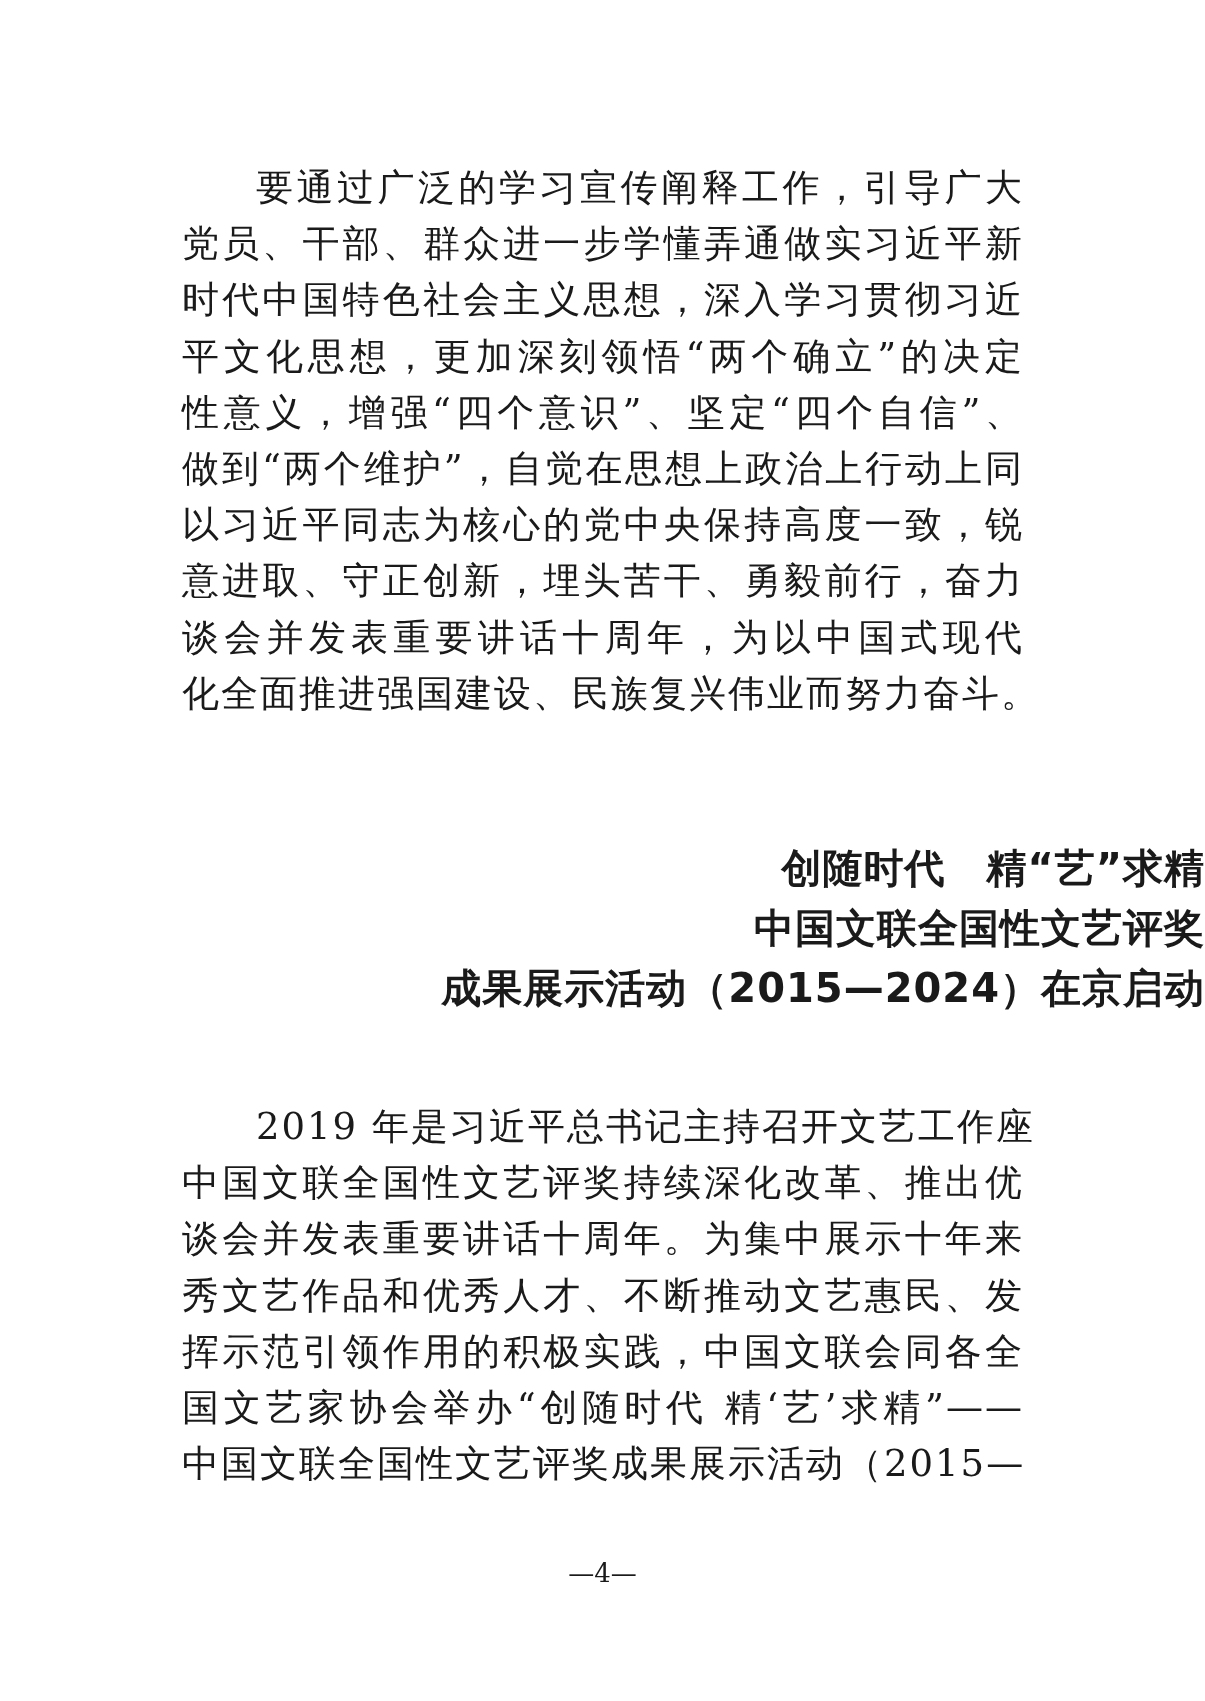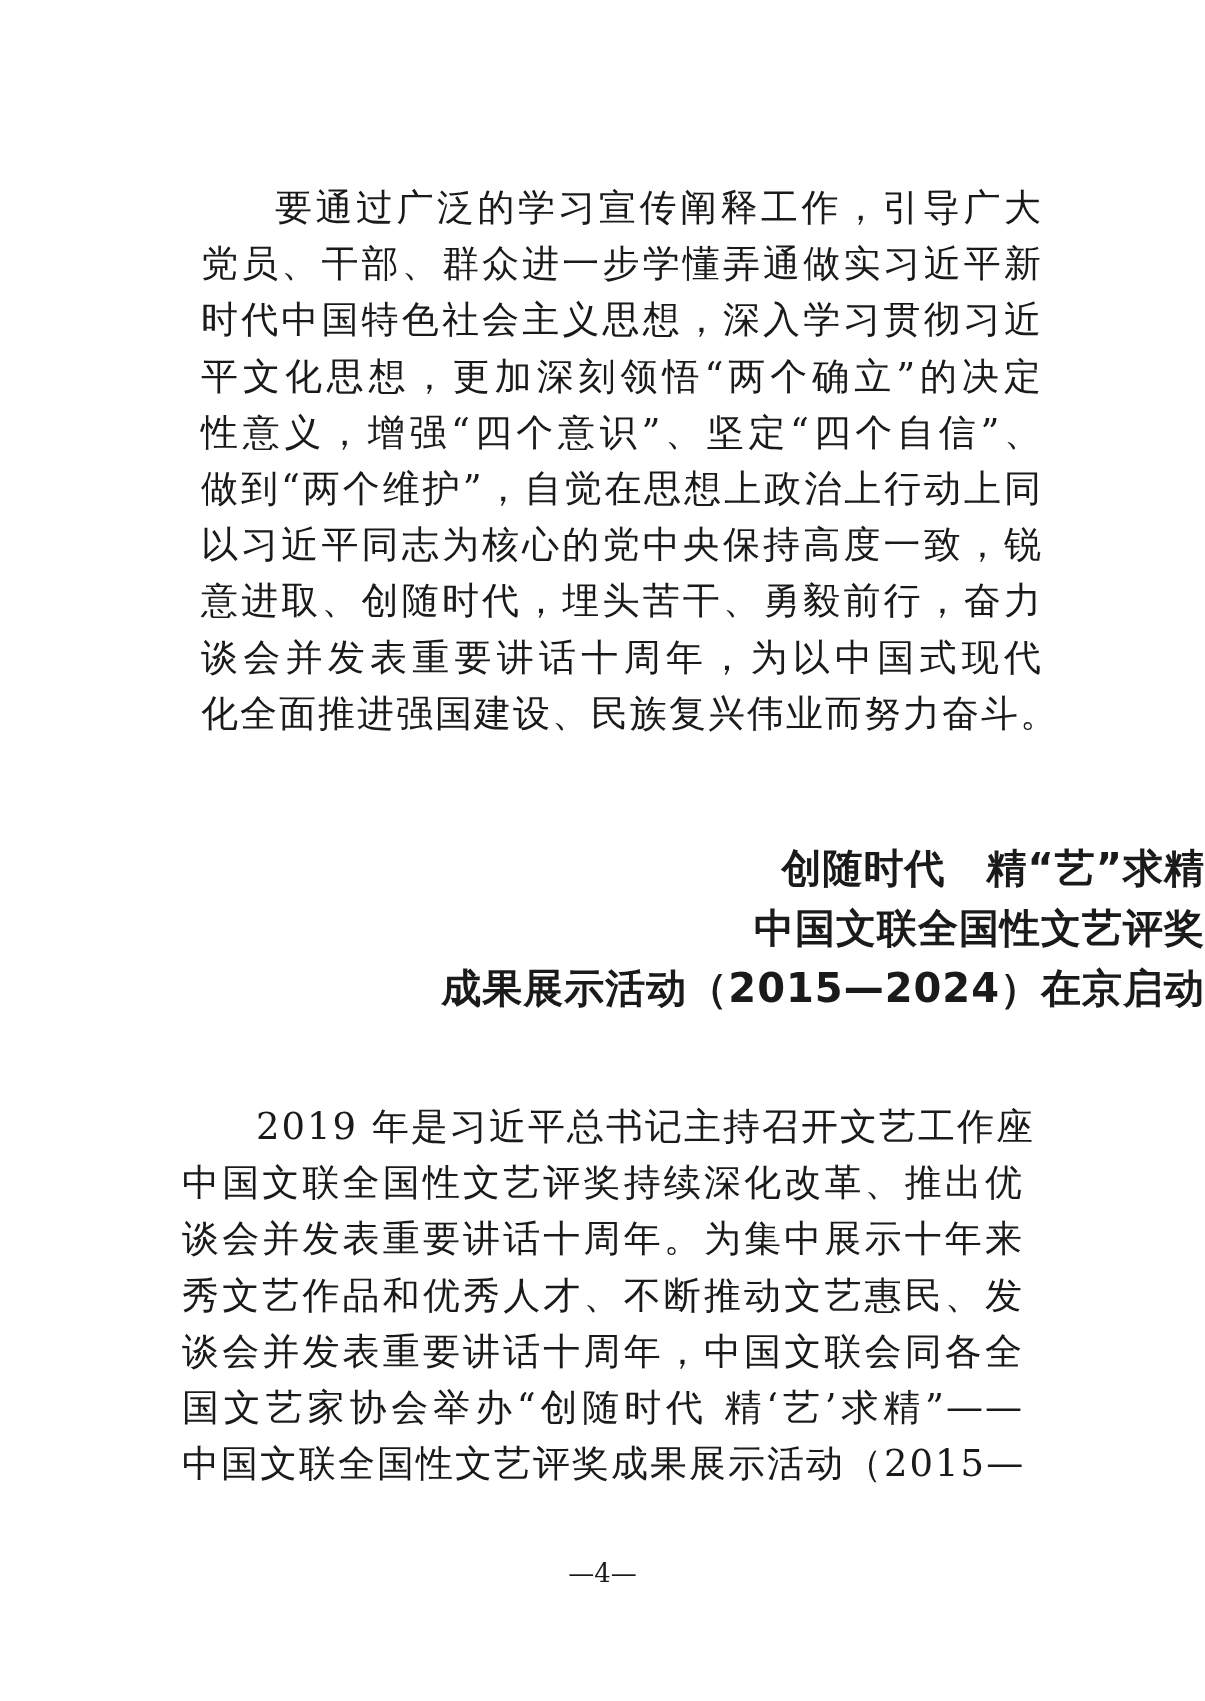--- a/index.html
+++ b/index.html
@@ -6,21 +6,21 @@
   body { width: 1205px; height: 1701px; position: relative; overflow: hidden; color: #1a1a1a; }
   .page { position: absolute; left: 0; top: 0; width: 1205px; height: 1701px; }
   .body-text {
     position: absolute; left: 182px; width: 842px;
     font-family: "DejaVu Serif", "Liberation Serif", serif;
     font-size: 37px; line-height: 56.2px; letter-spacing: 2px;
   }
   .line { display: block; white-space: nowrap; text-align: justify; text-align-last: justify; height: 56.2px; }
   .line.last { text-align-last: left; }
   .indent { padding-left: 74px; }
-  .p1 { top: 180px; margin-left: 19px; }
+  .p1 { top: 160px; }
   .p2 { top: 1099px; }
   .title-block {
     position: absolute; left: 0; width: 1205px; top: 838px;
     font-family: "DejaVu Sans", "Liberation Sans", sans-serif;
     font-weight: bold; font-size: 40px; line-height: 60px; text-align: right; letter-spacing: 1px;
   }
   .title-line { display: block; }
   .page-number {
     position: absolute; left: 0; width: 1205px; top: 1558px;
     text-align: center;
@@ -34,36 +34,36 @@
 <div class="page">
 
   <div class="body-text p1">
     <span class="line indent">要通过广泛的学习宣传阐释工作，引导广大</span>
     <span class="line">党员、干部、群众进一步学懂弄通做实习近平新</span>
     <span class="line">时代中国特色社会主义思想，深入学习贯彻习近</span>
     <span class="line">平文化思想，更加深刻领悟“两个确立”的决定</span>
     <span class="line">性意义，增强“四个意识”、坚定“四个自信”、</span>
     <span class="line">做到“两个维护”，自觉在思想上政治上行动上同</span>
     <span class="line">以习近平同志为核心的党中央保持高度一致，锐</span>
-    <span class="line">意进取、创随时代，埋头苦干、勇毅前行，奋力</span>
+    <span class="line">意进取、守正创新，埋头苦干、勇毅前行，奋力</span>
     <span class="line">谈会并发表重要讲话十周年，为以中国式现代</span>
     <span class="line last">化全面推进强国建设、民族复兴伟业而努力奋斗。</span>
   </div>
 
   <div class="title-block">
     <span class="title-line">创随时代　精“艺”求精</span>
     <span class="title-line">中国文联全国性文艺评奖</span>
     <span class="title-line">成果展示活动（2015—2024）在京启动</span>
   </div>
 
   <div class="body-text p2">
     <span class="line indent">2019 年是习近平总书记主持召开文艺工作座</span>
     <span class="line">中国文联全国性文艺评奖持续深化改革、推出优</span>
     <span class="line">谈会并发表重要讲话十周年。为集中展示十年来</span>
     <span class="line">秀文艺作品和优秀人才、不断推动文艺惠民、发</span>
-    <span class="line">谈会并发表重要讲话十周年，中国文联会同各全</span>
+    <span class="line">挥示范引领作用的积极实践，中国文联会同各全</span>
     <span class="line">国文艺家协会举办“创随时代 精‘艺’求精”——</span>
     <span class="line">中国文联全国性文艺评奖成果展示活动（2015—</span>
   </div>
 
   <div class="page-number">—4—</div>
 
 </div>
 
 </body></html>

